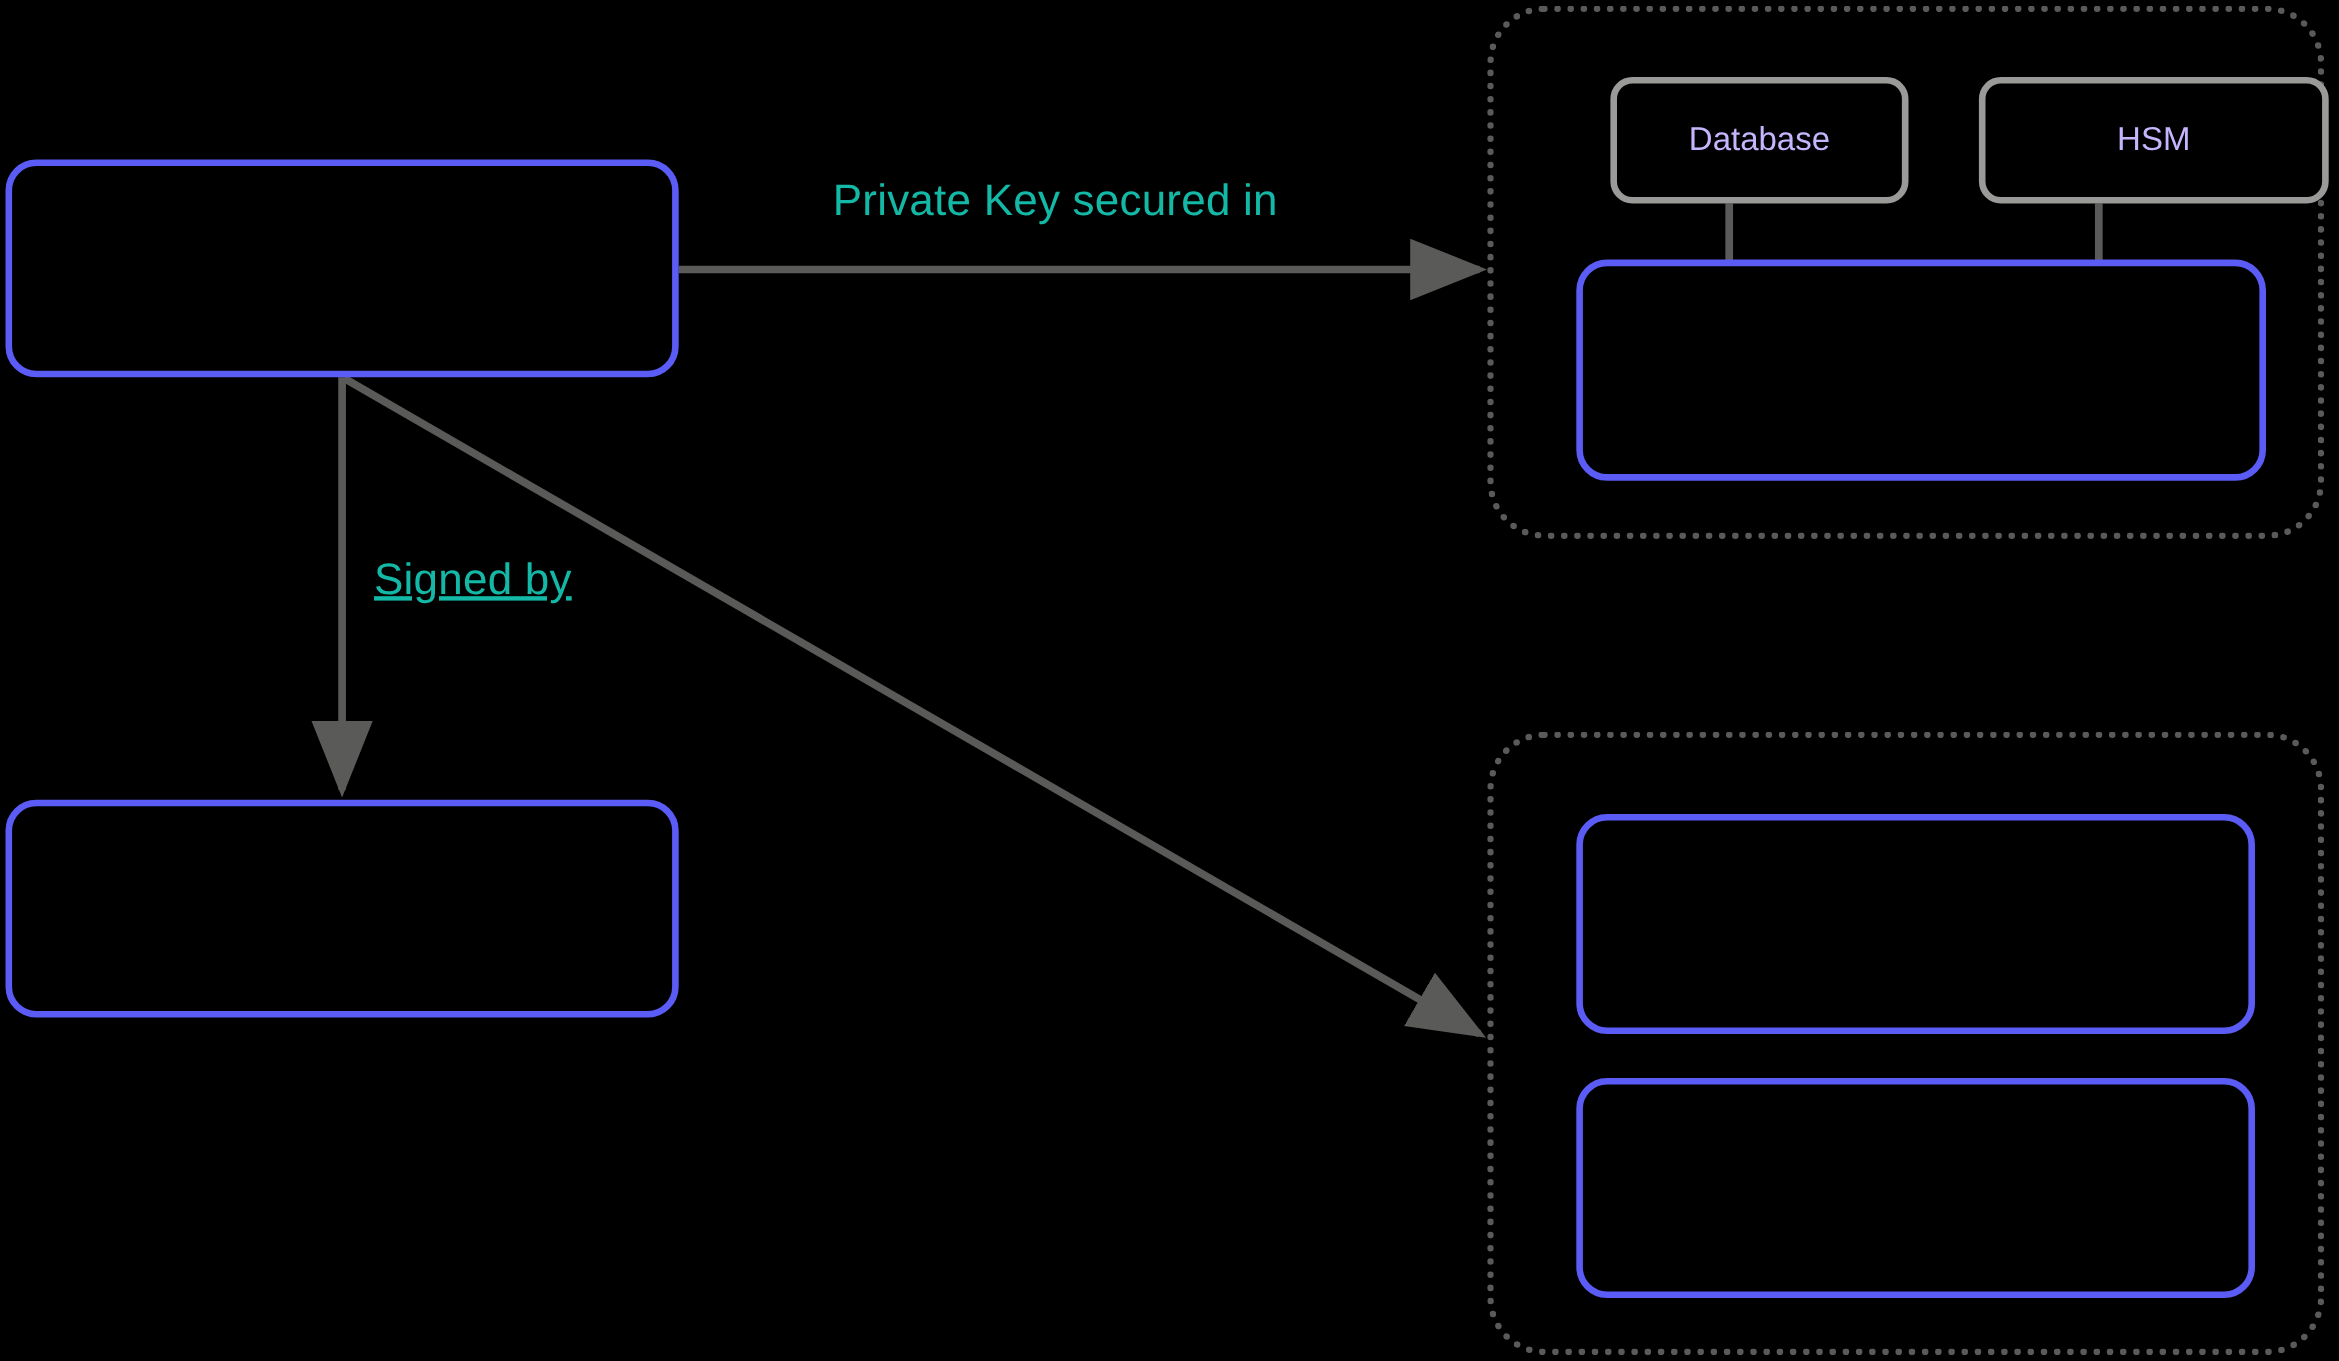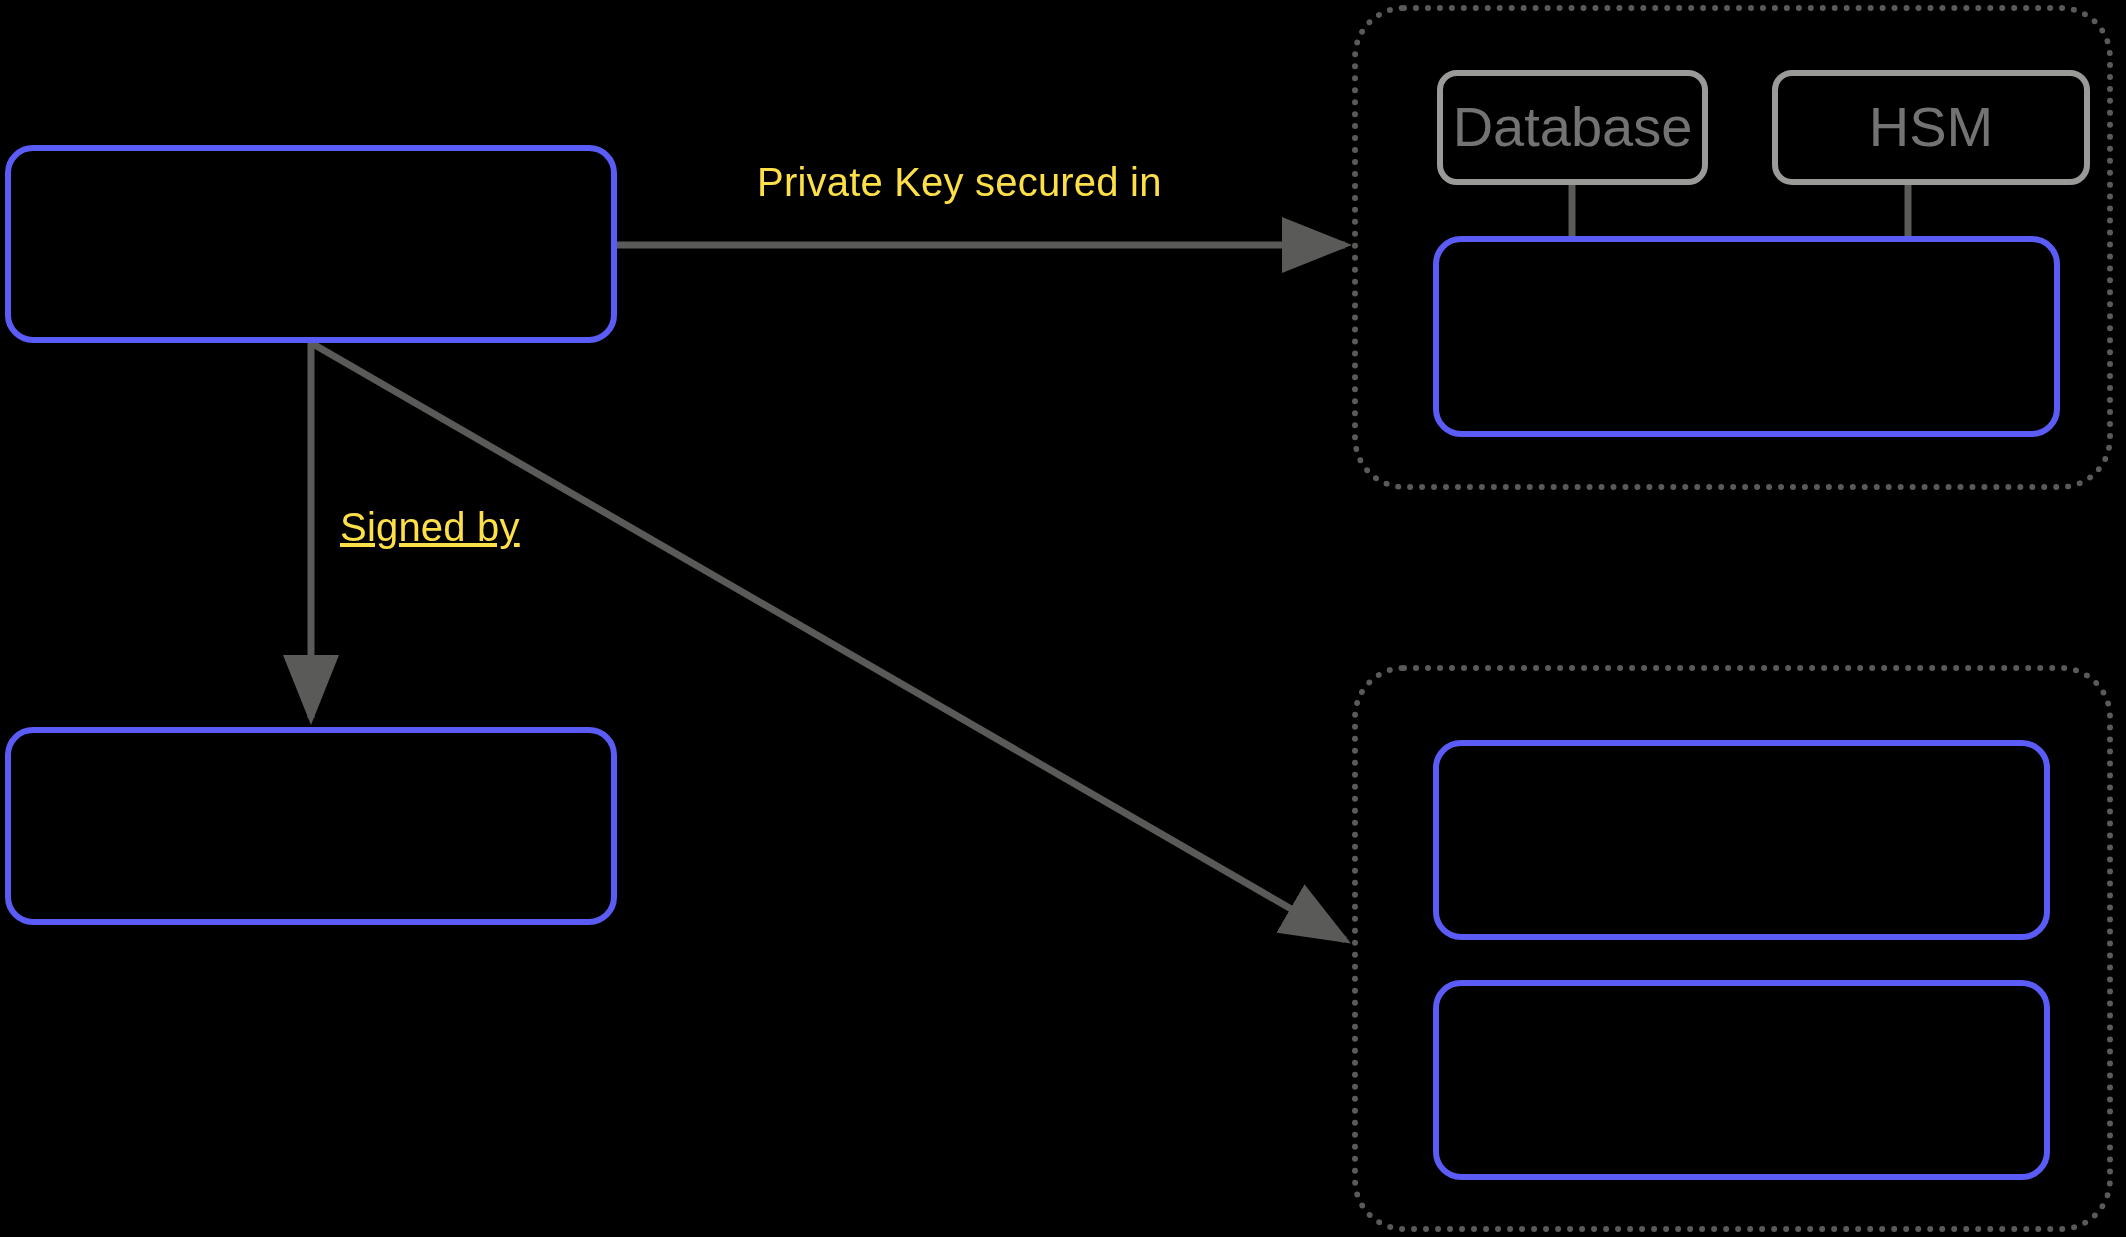--- a/index.html
+++ b/index.html
@@ -34,33 +34,34 @@
   }
   .node-blue {
     border: 6px solid #5b5bf5;
     border-radius: 28px;
     color: #111111;
     font-size: 40px;
   }
   .node-gray {
     border: 6px solid #9a9a98;
     border-radius: 20px;
-    color: #737373;
-    font-size: 56px;
+    color: #c4b5fd;
+    font-size: 30px;
+    margin-left: 27px;
   }
   .group {
     position: absolute;
     box-sizing: border-box;
     border: 6px dotted #5a5a58;
     border-radius: 52px;
     background: transparent;
   }
   .edge-label {
     position: absolute;
-    color: #fde047;
+    color: #14b8a6;
     font-size: 40px;
     white-space: nowrap;
     letter-spacing: 0.2px;
   }
   svg.edges {
     position: absolute;
     left: 0;
     top: 0;
     width: 2126px;
     height: 1237px;

